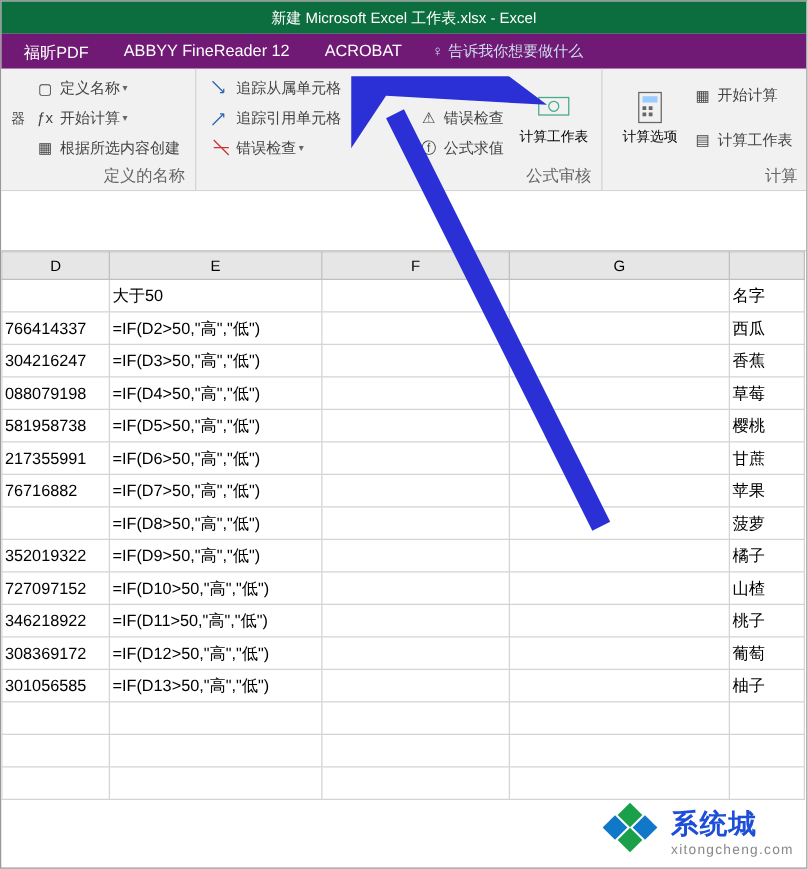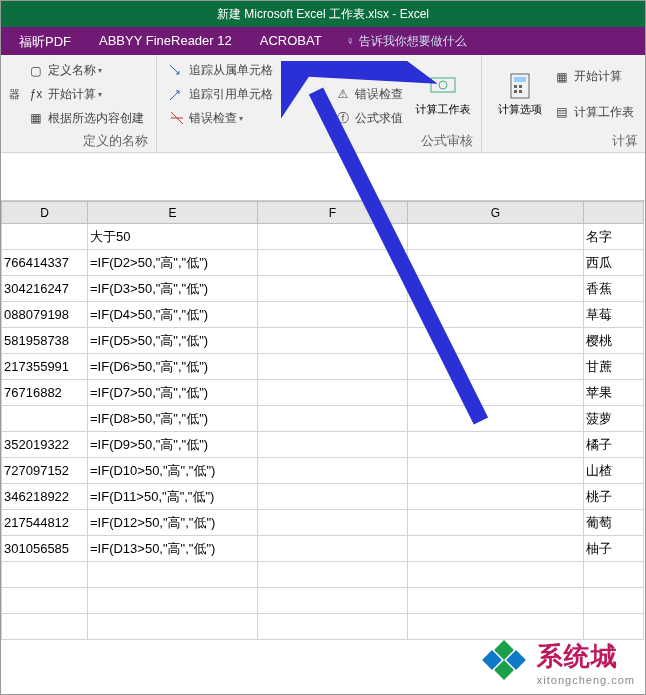--- a/index.html
+++ b/index.html
@@ -34,21 +34,21 @@
     .col-F { width: 150px; }
     .col-G { width: 176px; }
     .col-H { width: 60px; }
     
     .arrow-overlay { position: absolute; pointer-events: none; z-index: 50; }
     
     .watermark { position: absolute; right: 10px; bottom: 8px; display: flex; align-items: center; z-index: 60; }
     .watermark-logo { width: 40px; height: 40px; position: relative; margin-right: 6px; }
     .watermark-logo .sq { position: absolute; width: 14px; height: 14px; transform: rotate(45deg); }
     .watermark-text { font-family: Arial; }
-    .watermark-text .cn { font-size: 26px; font-weight: bold; color: #be185d; letter-spacing: 1px; }
+    .watermark-text .cn { font-size: 22px; font-weight: bold; color: #1d4ed8; letter-spacing: 1px; }
     .watermark-text .en { font-size: 11px; color: #888; letter-spacing: 1px; }
   </style>
 </head>
 <body>
 
 <div class="titlebar">
   <span>新建 Microsoft Excel 工作表.xlsx - Excel</span>
 </div>
 
 <div class="ribbon-tabs">
@@ -264,21 +264,21 @@
         <td>山楂</td>
       </tr>
       <tr>
         <td>346218922</td>
         <td>=IF(D11&gt;50,"高","低")</td>
         <td></td>
         <td></td>
         <td>桃子</td>
       </tr>
       <tr>
-        <td>217544812</td>
+        <td>308369172</td>
         <td>=IF(D12&gt;50,"高","低")</td>
         <td></td>
         <td></td>
         <td>葡萄</td>
       </tr>
       <tr>
         <td>301056585</td>
         <td>=IF(D13&gt;50,"高","低")</td>
         <td></td>
         <td></td>

